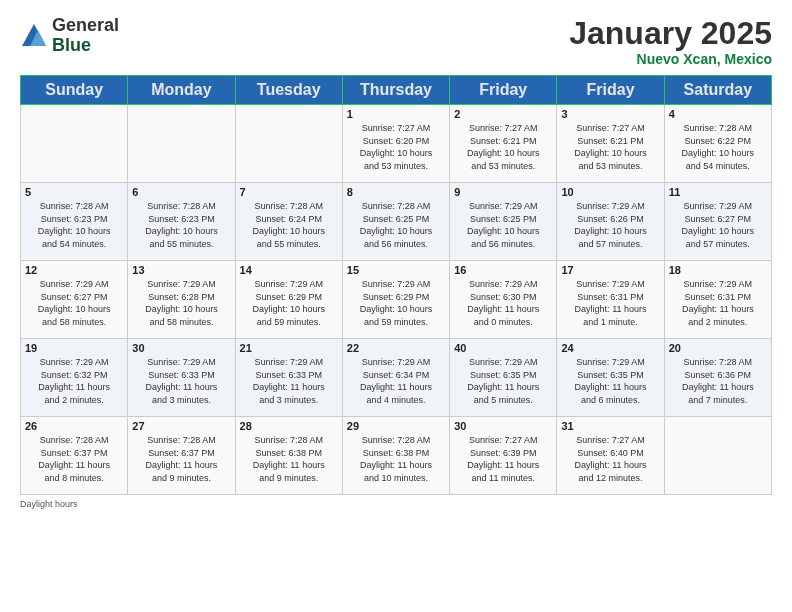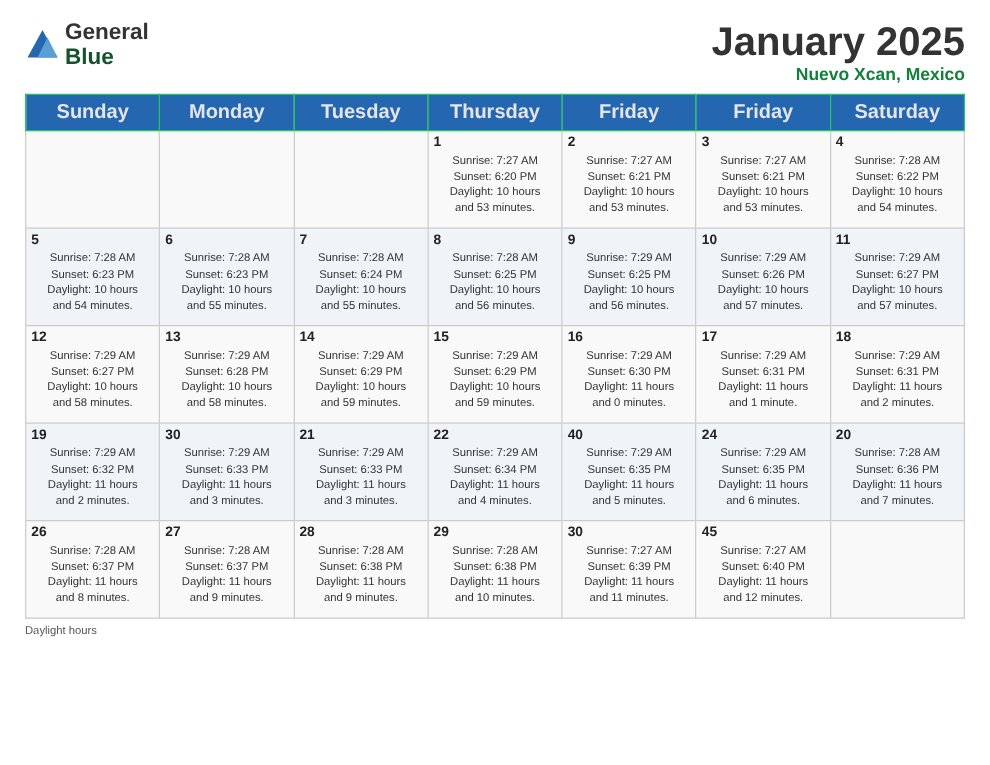--- a/index.html
+++ b/index.html
@@ -355,21 +355,21 @@
 and 10 minutes.</div>
           </td>
           <td>
             <div class="day-number">30</div>
             <div class="day-detail" style="white-space: pre-line;">Sunrise: 7:27 AM
 Sunset: 6:39 PM
 Daylight: 11 hours
 and 11 minutes.</div>
           </td>
           <td>
-            <div class="day-number">45</div>
+            <div class="day-number">31</div>
             <div class="day-detail" style="white-space: pre-line;">Sunrise: 7:27 AM
 Sunset: 6:40 PM
 Daylight: 11 hours
 and 12 minutes.</div>
           </td>
           <td class="empty-cell"></td>
         </tr>
       </tbody>
   </table>
 

